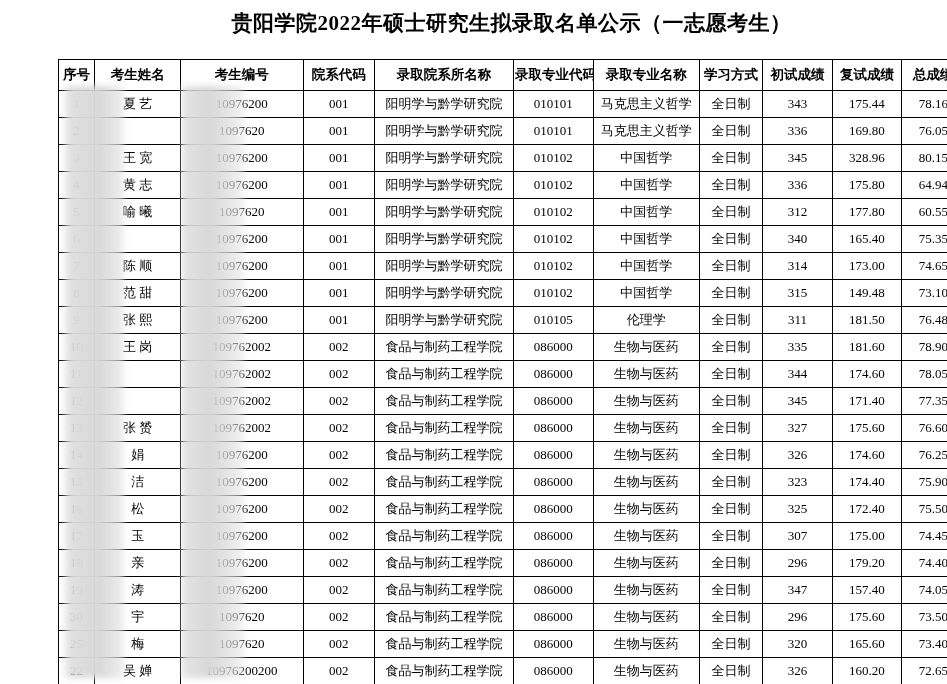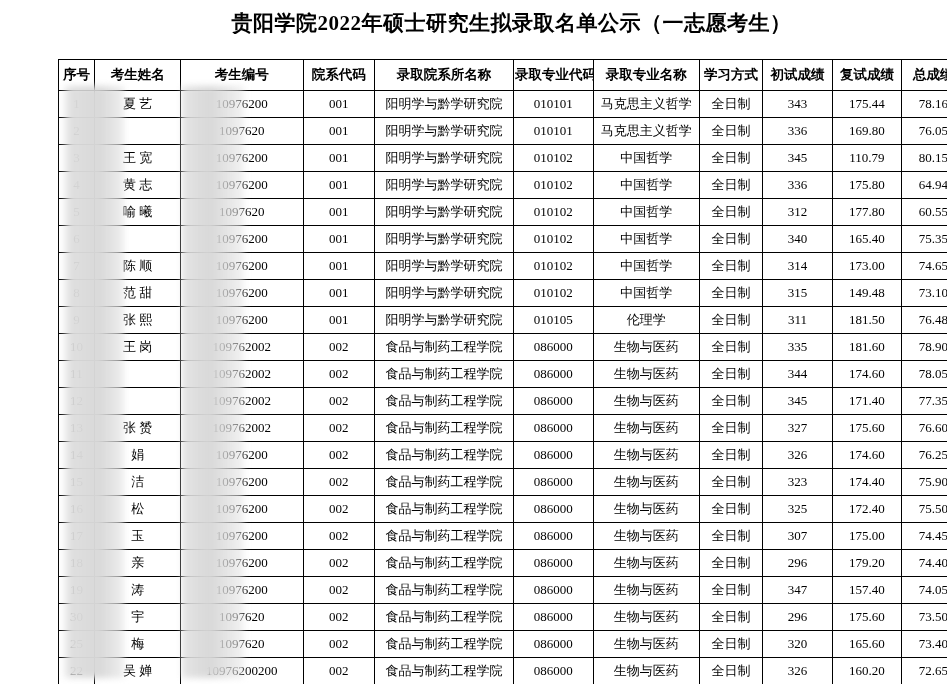--- a/index.html
+++ b/index.html
@@ -144,21 +144,21 @@
         <tr>
           <td>3</td>
           <td class="cell-name">王 宽</td>
           <td class="cell-id">10976200</td>
           <td>001</td>
           <td>阳明学与黔学研究院</td>
           <td>010102</td>
           <td>中国哲学</td>
           <td>全日制</td>
           <td>345</td>
-          <td>110.79</td>
+          <td>328.96</td>
           <td>80.15</td>
         </tr>
         <tr>
           <td>4</td>
           <td class="cell-name">黄 志</td>
           <td class="cell-id">10976200</td>
           <td>001</td>
           <td>阳明学与黔学研究院</td>
           <td>010102</td>
           <td>中国哲学</td>

